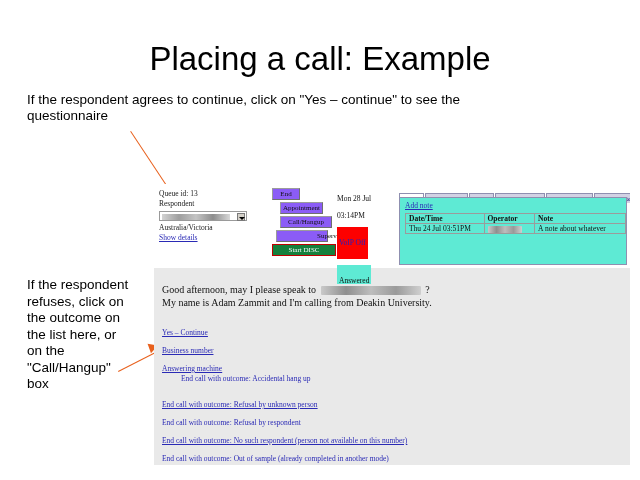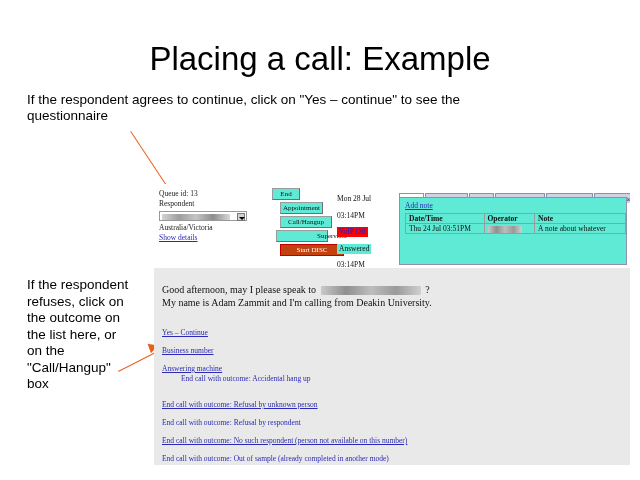--- a/index.html
+++ b/index.html
@@ -50,35 +50,35 @@
   }
   .combo .blur{position:absolute;left:2px;top:2px;width:68px;height:6px;
     background:linear-gradient(90deg,#d2d2d2,#9e9e9e,#c4c4c4,#8d8d8d,#d8d8d8);}
   .combo .arrow{position:absolute;right:1px;top:1px;width:8px;height:8px;background:#d4d0c8;border:1px solid #7a7a7a;box-sizing:border-box;}
   .combo .arrow:after{content:"";position:absolute;left:1px;top:3px;border-left:3px solid transparent;border-right:3px solid transparent;border-top:3px solid #000;}
   .link-sm{color:#2a2ab5;text-decoration:underline;font-size:7.5px;cursor:pointer;}
 
   
   .btn-col{position:absolute;left:118px;top:4px;width:62px;}
   .appbtn{
-    display:block;font-size:7px;color:#111;background:#5eead4;
+    display:block;font-size:7px;color:#111;background:#8b5cf6;
     border:1px solid #9b9b9b;border-bottom-color:#6f6f6f;border-right-color:#6f6f6f;
     text-align:center;padding:1px 2px;margin-bottom:2px;box-sizing:border-box;
     font-family:"Liberation Serif", serif;white-space:nowrap;cursor:pointer;
   }
   #btn-end{width:28px;margin-left:0;}
   #btn-appointment{width:43px;margin-left:8px;}
   #btn-callhangup{width:52px;margin-left:8px;}
   #btn-supervisor{width:52px;margin-left:4px;padding-left:40px;}
-  #btn-startdisc{width:64px;margin-left:8px;background:#c2410c;border-color:#c00000;color:#ffffff;}
+  #btn-startdisc{width:64px;background:#15803d;border-color:#c00000;color:#ffffff;}
 
   
   .status-col{position:absolute;left:183px;top:4px;width:60px;font-size:7.5px;color:#111;line-height:10.5px;}
   .status-col .st{white-space:nowrap;margin-top:6px;}
-  .badge{display:inline-block;padding:0 2px;font-size:7.5px;line-height:10px;}
+  .badge{display:inline-block;padding:11px 2px;font-size:7.5px;line-height:10px;}
   #badge-voip{background:#fd0000;color:#2020c0;}
   #badge-answered{background:#5eead4;color:#111;}
 
   
   #tab-panel{position:absolute;left:245px;top:3px;width:228px;height:78px;}
   .tabs{position:absolute;left:0;top:0;height:11px;white-space:nowrap;}
   .tab{
     display:inline-block;font-size:7px;color:#2b2b80;background:#d2d2e4;
     border:1px solid #8f8fb0;border-bottom:none;padding:1px 3px 0 3px;
     margin-right:1px;box-sizing:border-box;cursor:pointer;

